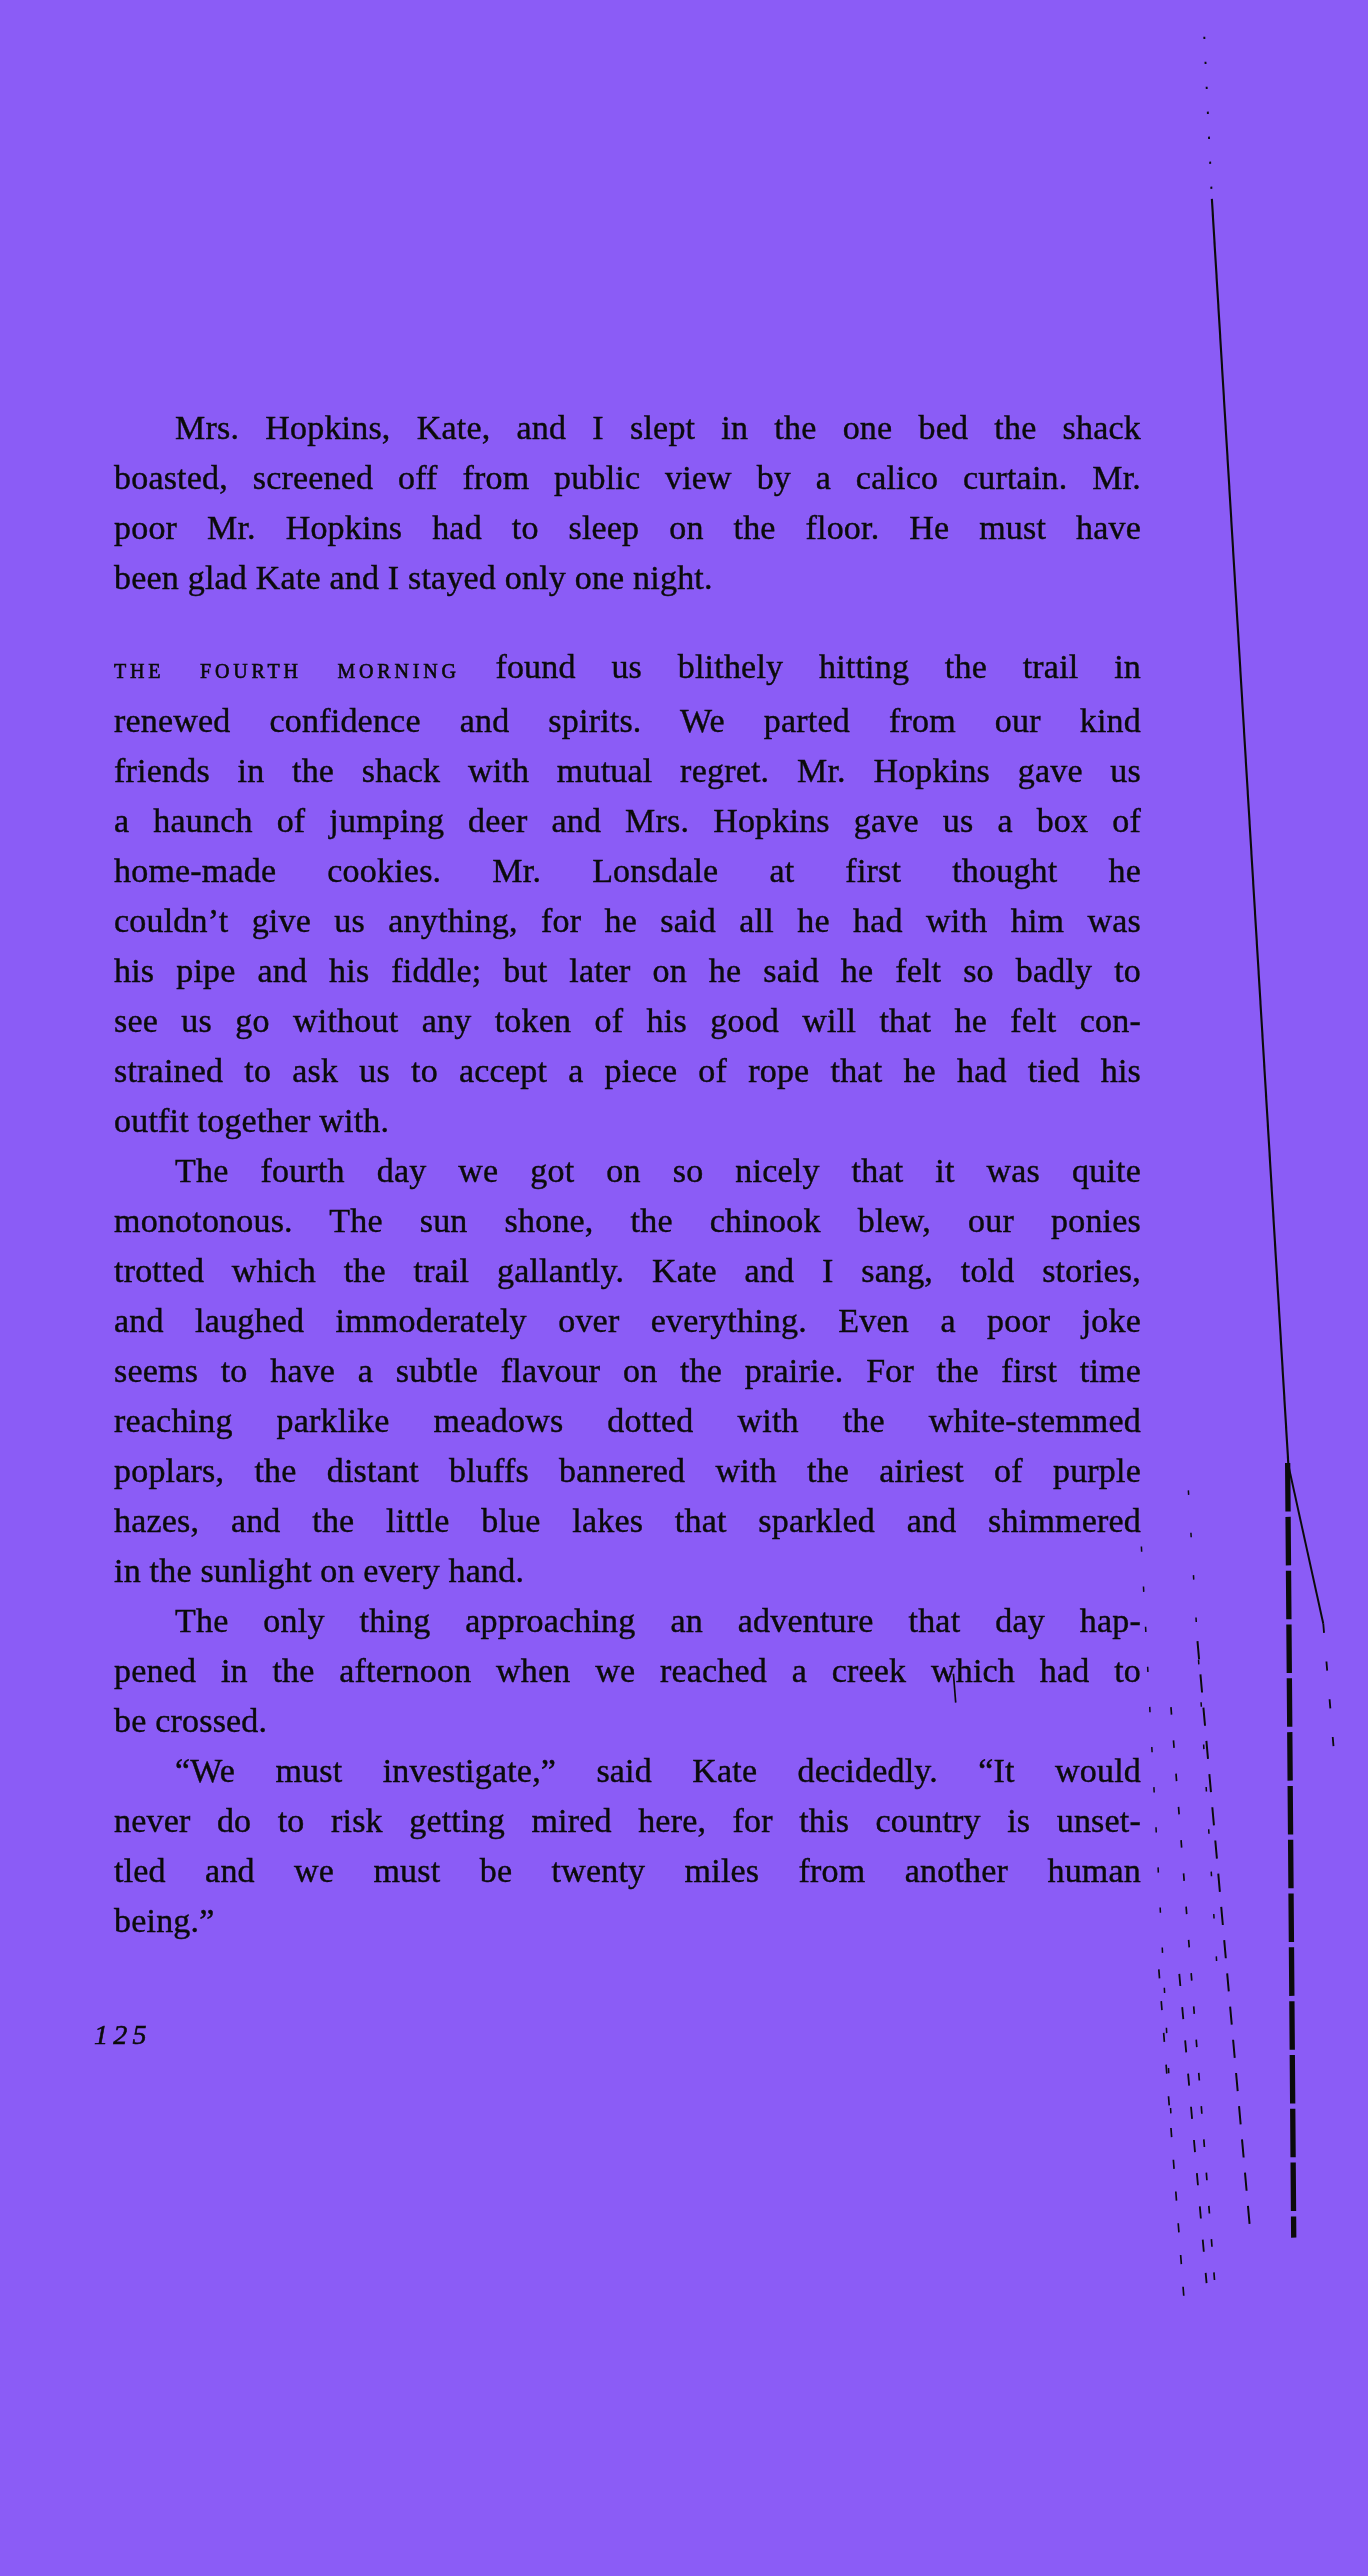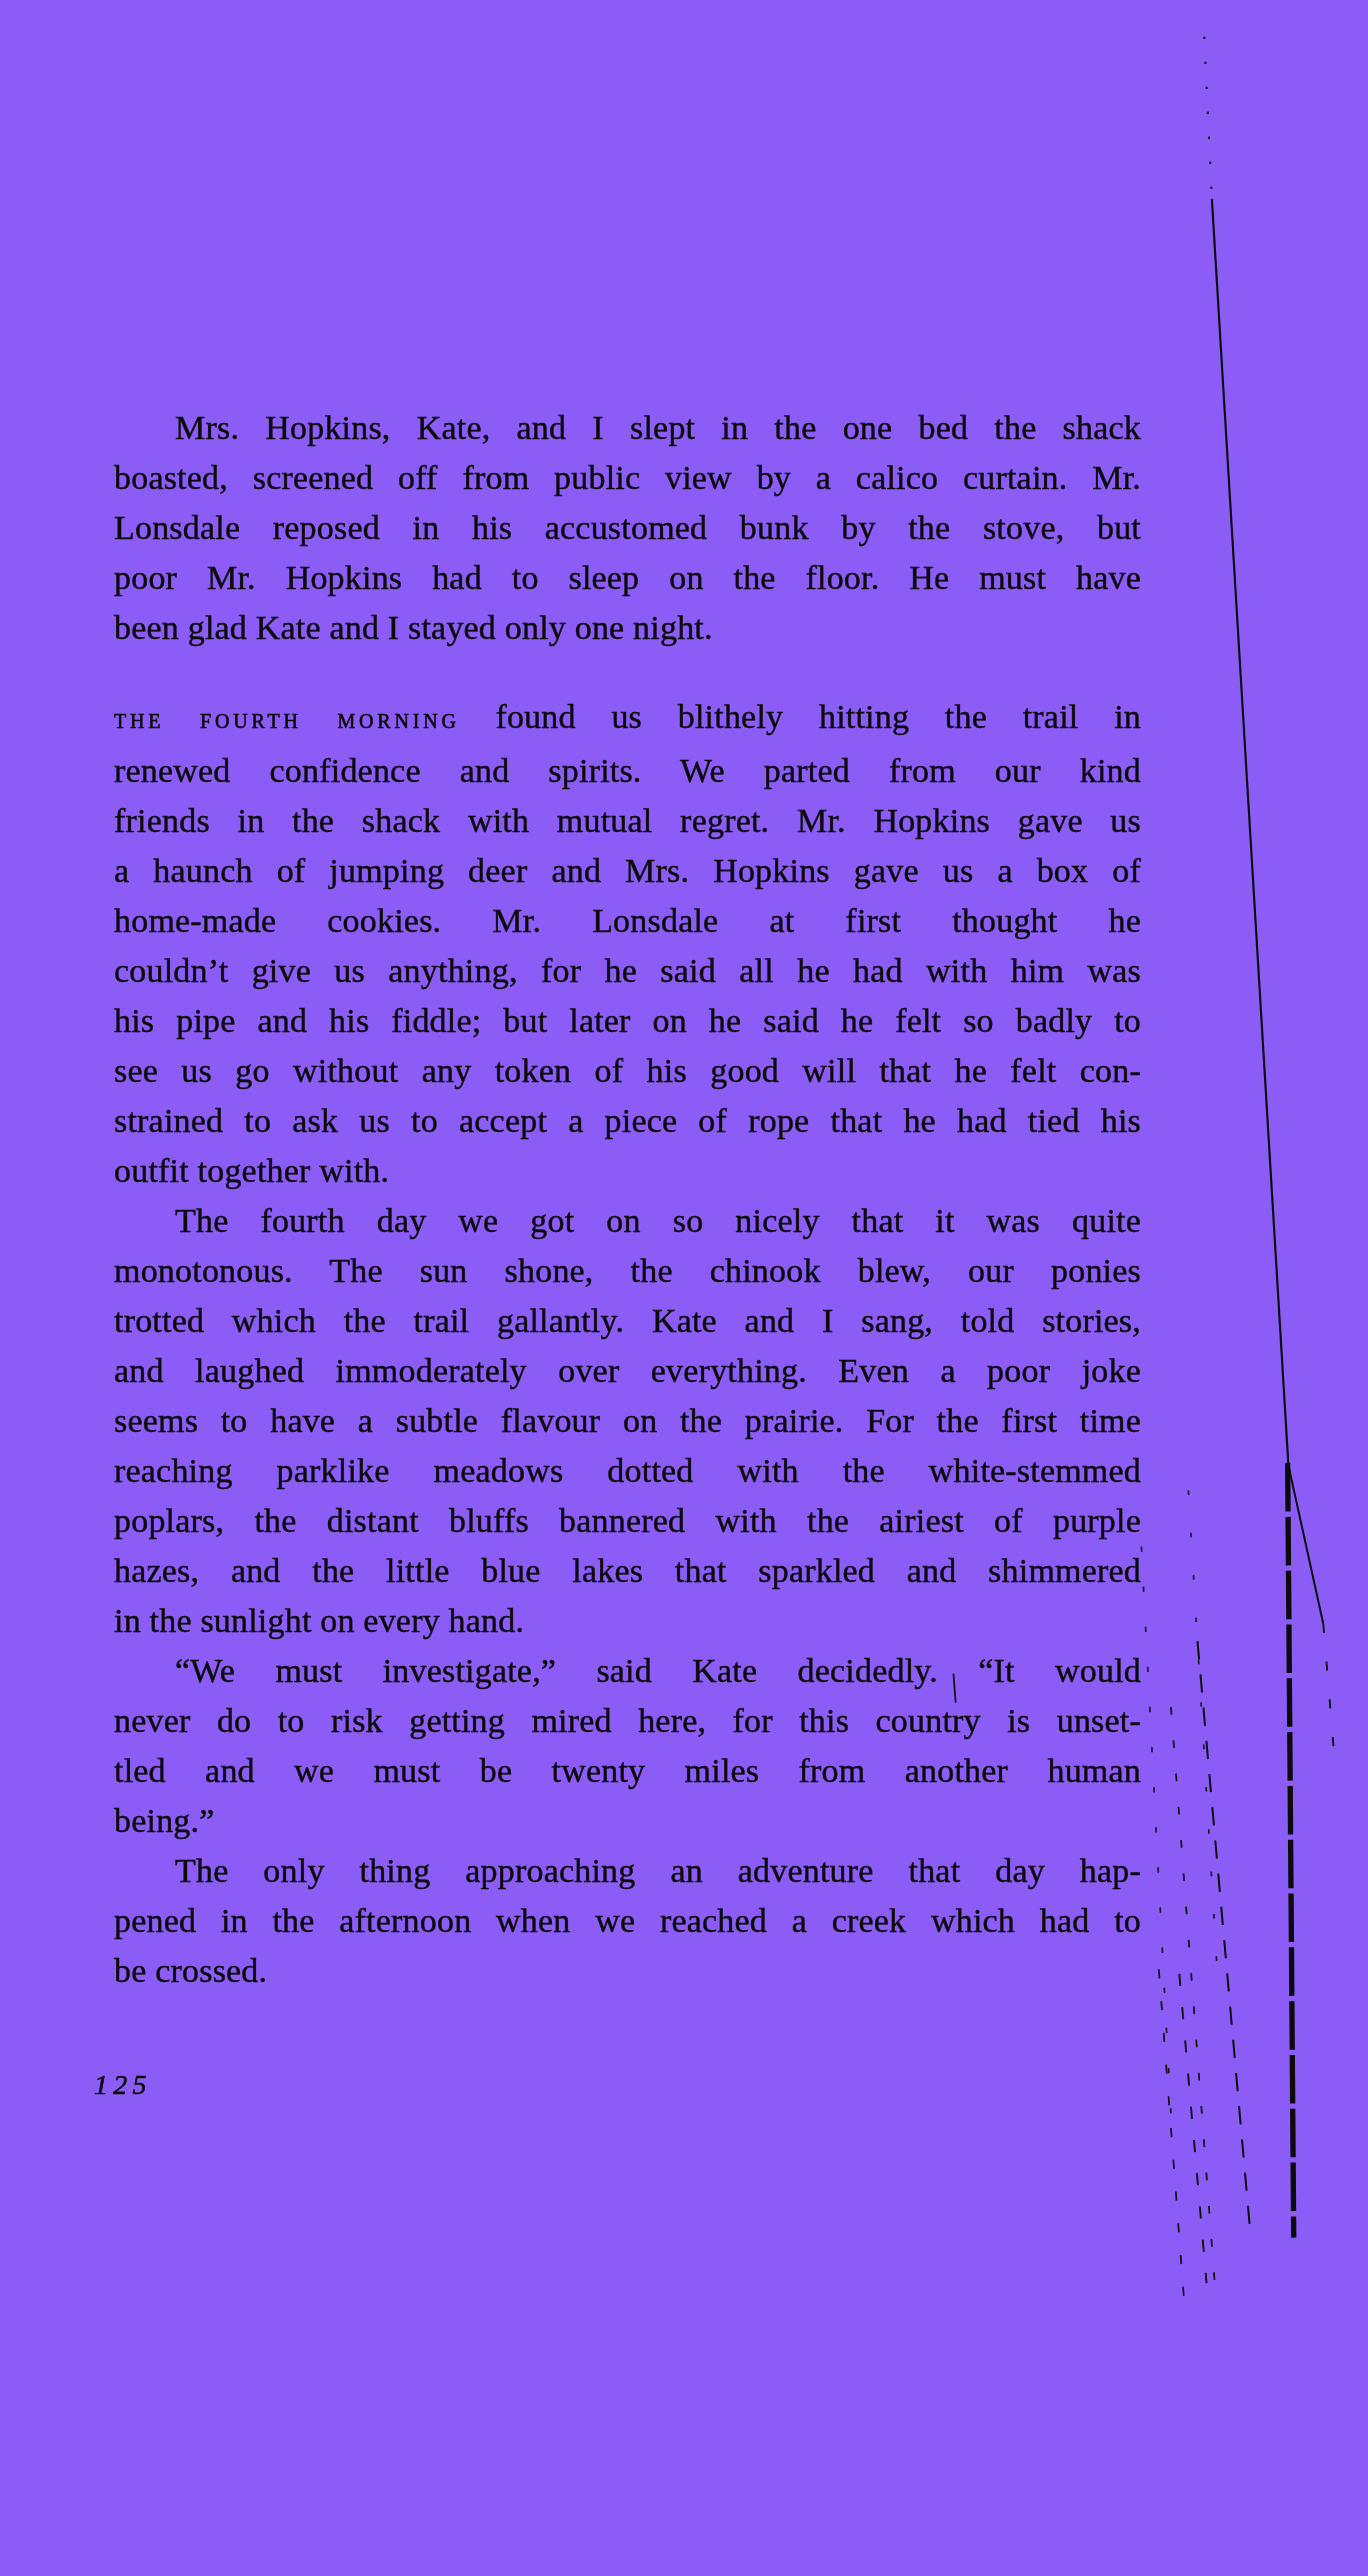--- a/index.html
+++ b/index.html
@@ -55,21 +55,20 @@
   }
 </style>
 </head>
 <body>
 
 <div class="page">
   <div class="text-column" id="text-column">
       <div class="paragraph indent">
         <div class="line">Mrs. Hopkins, Kate, and I slept in the one bed the shack</div>
         <div class="line">boasted, screened off from public view by a calico curtain. Mr.</div>
-        <div class="line">Lonsdale reposed in his accustomed bunk by the stove, but</div>
         <div class="line">poor Mr. Hopkins had to sleep on the floor. He must have</div>
         <div class="line last">been glad Kate and I stayed only one night.</div>
       </div>
       <div class="paragraph section-space">
         <div class="line"><span class="sc">THE FOURTH MORNING</span> found us blithely hitting the trail in</div>
         <div class="line">renewed confidence and spirits. We parted from our kind</div>
         <div class="line">friends in the shack with mutual regret. Mr. Hopkins gave us</div>
         <div class="line">a haunch of jumping deer and Mrs. Hopkins gave us a box of</div>
         <div class="line">home-made cookies. Mr. Lonsdale at first thought he</div>
         <div class="line">couldn’t give us anything, for he said all he had with him was</div>
@@ -83,29 +82,29 @@
         <div class="line">monotonous. The sun shone, the chinook blew, our ponies</div>
         <div class="line">trotted which the trail gallantly. Kate and I sang, told stories,</div>
         <div class="line">and laughed immoderately over everything. Even a poor joke</div>
         <div class="line">seems to have a subtle flavour on the prairie. For the first time</div>
         <div class="line">reaching parklike meadows dotted with the white-stemmed</div>
         <div class="line">poplars, the distant bluffs bannered with the airiest of purple</div>
         <div class="line">hazes, and the little blue lakes that sparkled and shimmered</div>
         <div class="line last">in the sunlight on every hand.</div>
       </div>
       <div class="paragraph indent">
+        <div class="line">The only thing approaching an adventure that day hap-</div>
+        <div class="line">pened in the afternoon when we reached a creek which had to</div>
+        <div class="line last">be crossed.</div>
+      </div>
+      <div class="paragraph indent">
         <div class="line">“We must investigate,” said Kate decidedly. “It would</div>
         <div class="line">never do to risk getting mired here, for this country is unset-</div>
         <div class="line">tled and we must be twenty miles from another human</div>
         <div class="line last">being.”</div>
-      </div>
-      <div class="paragraph indent">
-        <div class="line">The only thing approaching an adventure that day hap-</div>
-        <div class="line">pened in the afternoon when we reached a creek which had to</div>
-        <div class="line last">be crossed.</div>
       </div>
       <div class="folio">125</div>
     </div>
   <svg class="artifacts" id="artifacts" width="1368" height="2576" viewBox="0 0 1805 3398">
       <line x1="1589" y1="48" x2="1599" y2="262" stroke="#0b0b0b" stroke-width="2.5" stroke-dasharray="3 30"></line>
       <line x1="1599" y1="262" x2="1700" y2="1933" stroke="#0b0b0b" stroke-width="2.8"></line>
       <line x1="1700" y1="1933" x2="1746" y2="2142" stroke="#0b0b0b" stroke-width="2.6"></line>
       <line x1="1746" y1="2142" x2="1762" y2="2334" stroke="#0b0b0b" stroke-width="2.4" stroke-dasharray="12 38"></line>
       <line x1="1699" y1="1930" x2="1707" y2="2952" stroke="#0b0b0b" stroke-width="7" stroke-dasharray="64 7"></line>
       <line x1="1580" y1="2165" x2="1650" y2="2948" stroke="#0b0b0b" stroke-width="2.6" stroke-dasharray="24 20"></line>

